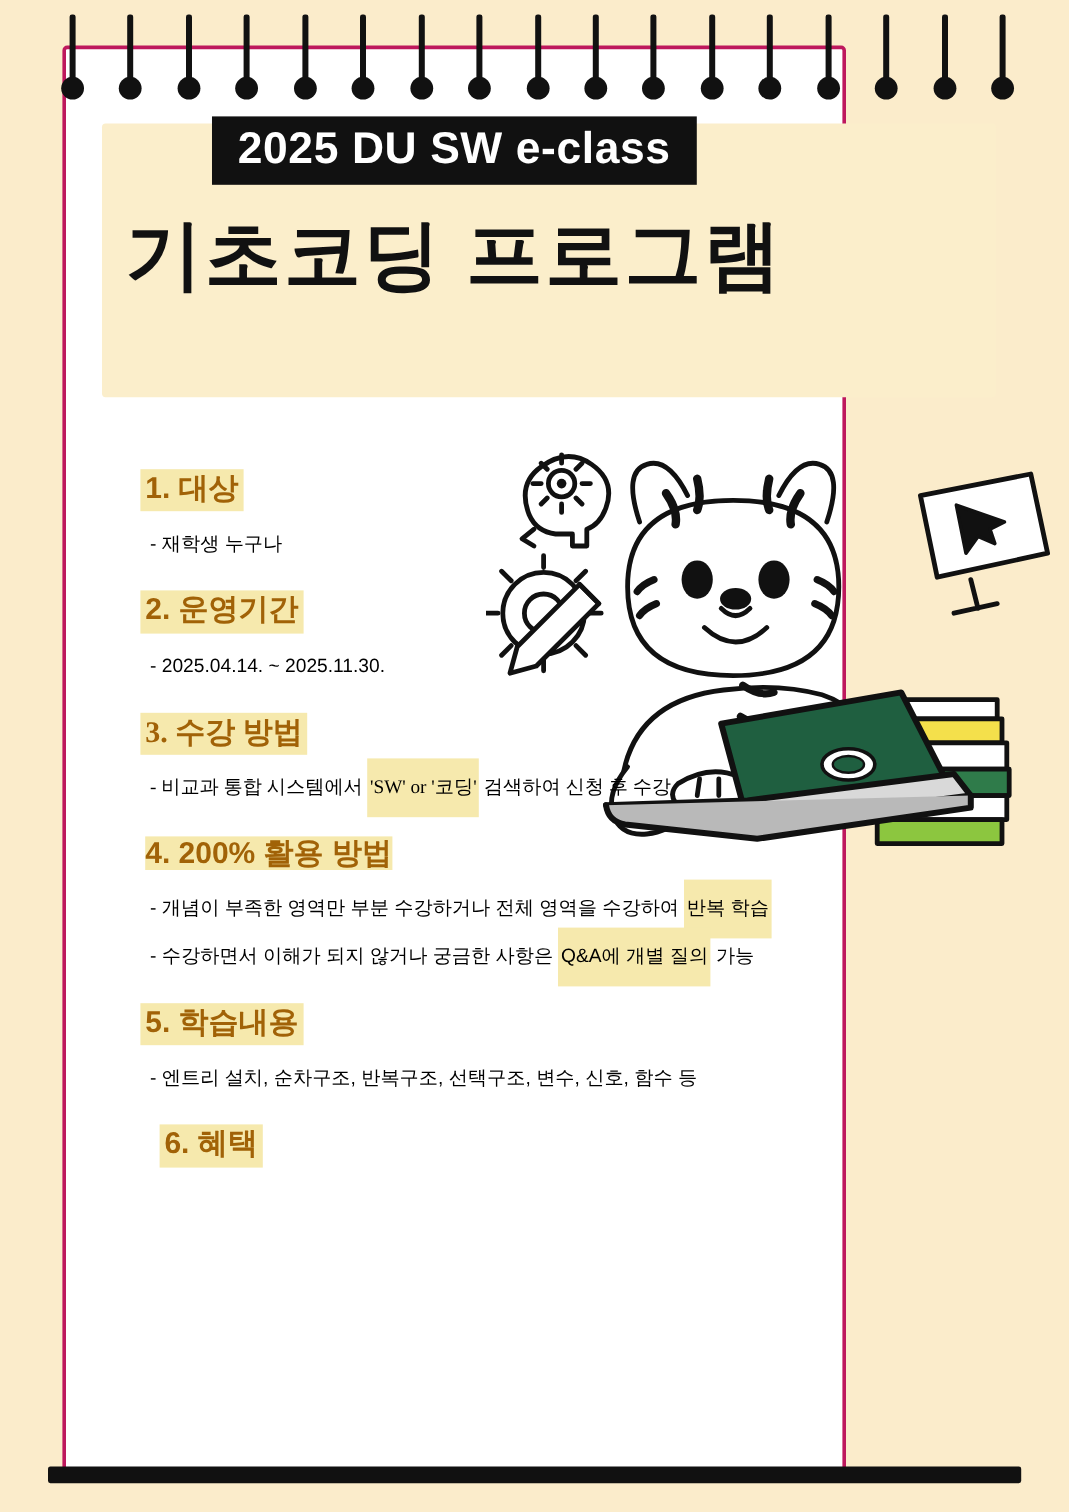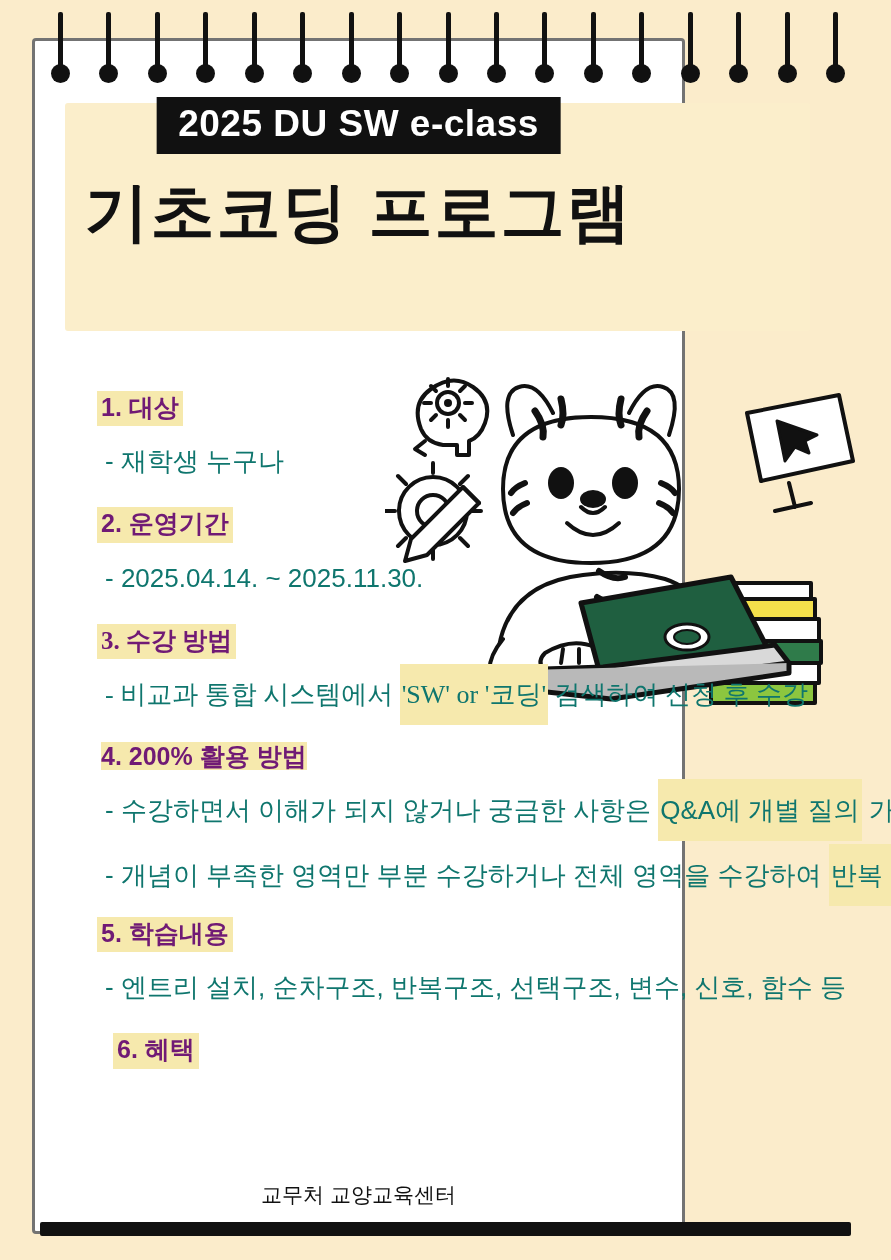--- a/index.html
+++ b/index.html
@@ -11,26 +11,26 @@
     height: 1260px;
     background: #fbeccb;
     font-family: "Liberation Sans", sans-serif;
     overflow: hidden;
     position: relative;
   }
 
   
   .poster {
     position: absolute;
-    left: 32px;
+    left: 52px;
     top: 38px;
     width: 653px;
     height: 1196px;
     background: #ffffff;
-    border: 3px solid #737373;
+    border: 3px solid #be185d;
     border-radius: 4px;
     box-sizing: border-box;
   }
   .poster-bottom-bar {
     position: absolute;
     left: 40px;
     bottom: 24px;
     width: 811px;
     height: 14px;
     background: #111111;
@@ -107,35 +107,35 @@
     top: 350px;
     width: 700px;
   }
   .section {
     margin-bottom: 4px;
   }
   .sec-head {
     display: inline-block;
     font-size: 25px;
     font-weight: bold;
-    color: #701a75;
+    color: #a16207;
     background: #f6e9ad;
     padding: 1px 4px 3px 4px;
     line-height: 1.25;
     white-space: nowrap;
   }
   .sec-head.plain {
     background: transparent;
   }
   .sec-head .hl-only {
     background: #f6e9ad;
   }
   .sec-line {
-    font-size: 26px;
-    color: #0f766e;
+    font-size: 16px;
+    color: #000000;
     margin: 16px 0 26px 8px;
     line-height: 1.5;
     white-space: nowrap;
   }
   .sec-line.tight {
     margin-bottom: 6px;
   }
   .hl {
     background: #f6e9ad;
     padding: 16px 2px;
@@ -264,35 +264,34 @@
       <div class="sec-line">- 2025.04.14. ~ 2025.11.30.</div>
     </div>
 
     <div class="section s3">
       <div class="sec-head">3. 수강 방법</div>
       <div class="sec-line"><span>- 비교과 통합 시스템에서 </span><span class="hl">'SW' or '코딩'</span><span> 검색하여 신청 후 수강</span></div>
     </div>
 
     <div class="section s4">
       <div class="sec-head plain"><span class="hl-only">4. 200% 활용 방법</span></div>
+      <div class="sec-line tight"><span>- 개념이 부족한 영역만 부분 수강하거나 전체 영역을 수강하여 </span><span class="hl">반복 학습</span></div>
       <div class="sec-line"><span>- 수강하면서 이해가 되지 않거나 궁금한 사항은 </span><span class="hl">Q&amp;A에 개별 질의</span><span> 가능</span></div>
-      <div class="sec-line tight"><span>- 개념이 부족한 영역만 부분 수강하거나 전체 영역을 수강하여 </span><span class="hl">반복 학습</span></div>
     </div>
 
     <div class="section s5">
       <div class="sec-head">5. 학습내용</div>
       <div class="sec-line">- 엔트리 설치, 순차구조, 반복구조, 선택구조, 변수, 신호, 함수 등</div>
     </div>
 
     <div class="section s6">
       <div class="sec-head">6. 혜택</div>
     </div>
   </div>
 
-  <div class="footer-note">교무처 교양교육센터</div>
 </div>
 
 <div class="spiral" id="spiral">
     <div class="ring" style="left: 18px;"></div>
     <div class="ring" style="left: 66.4375px;"></div>
     <div class="ring" style="left: 114.875px;"></div>
     <div class="ring" style="left: 163.312px;"></div>
     <div class="ring" style="left: 211.75px;"></div>
     <div class="ring" style="left: 260.188px;"></div>
     <div class="ring" style="left: 308.625px;"></div>

